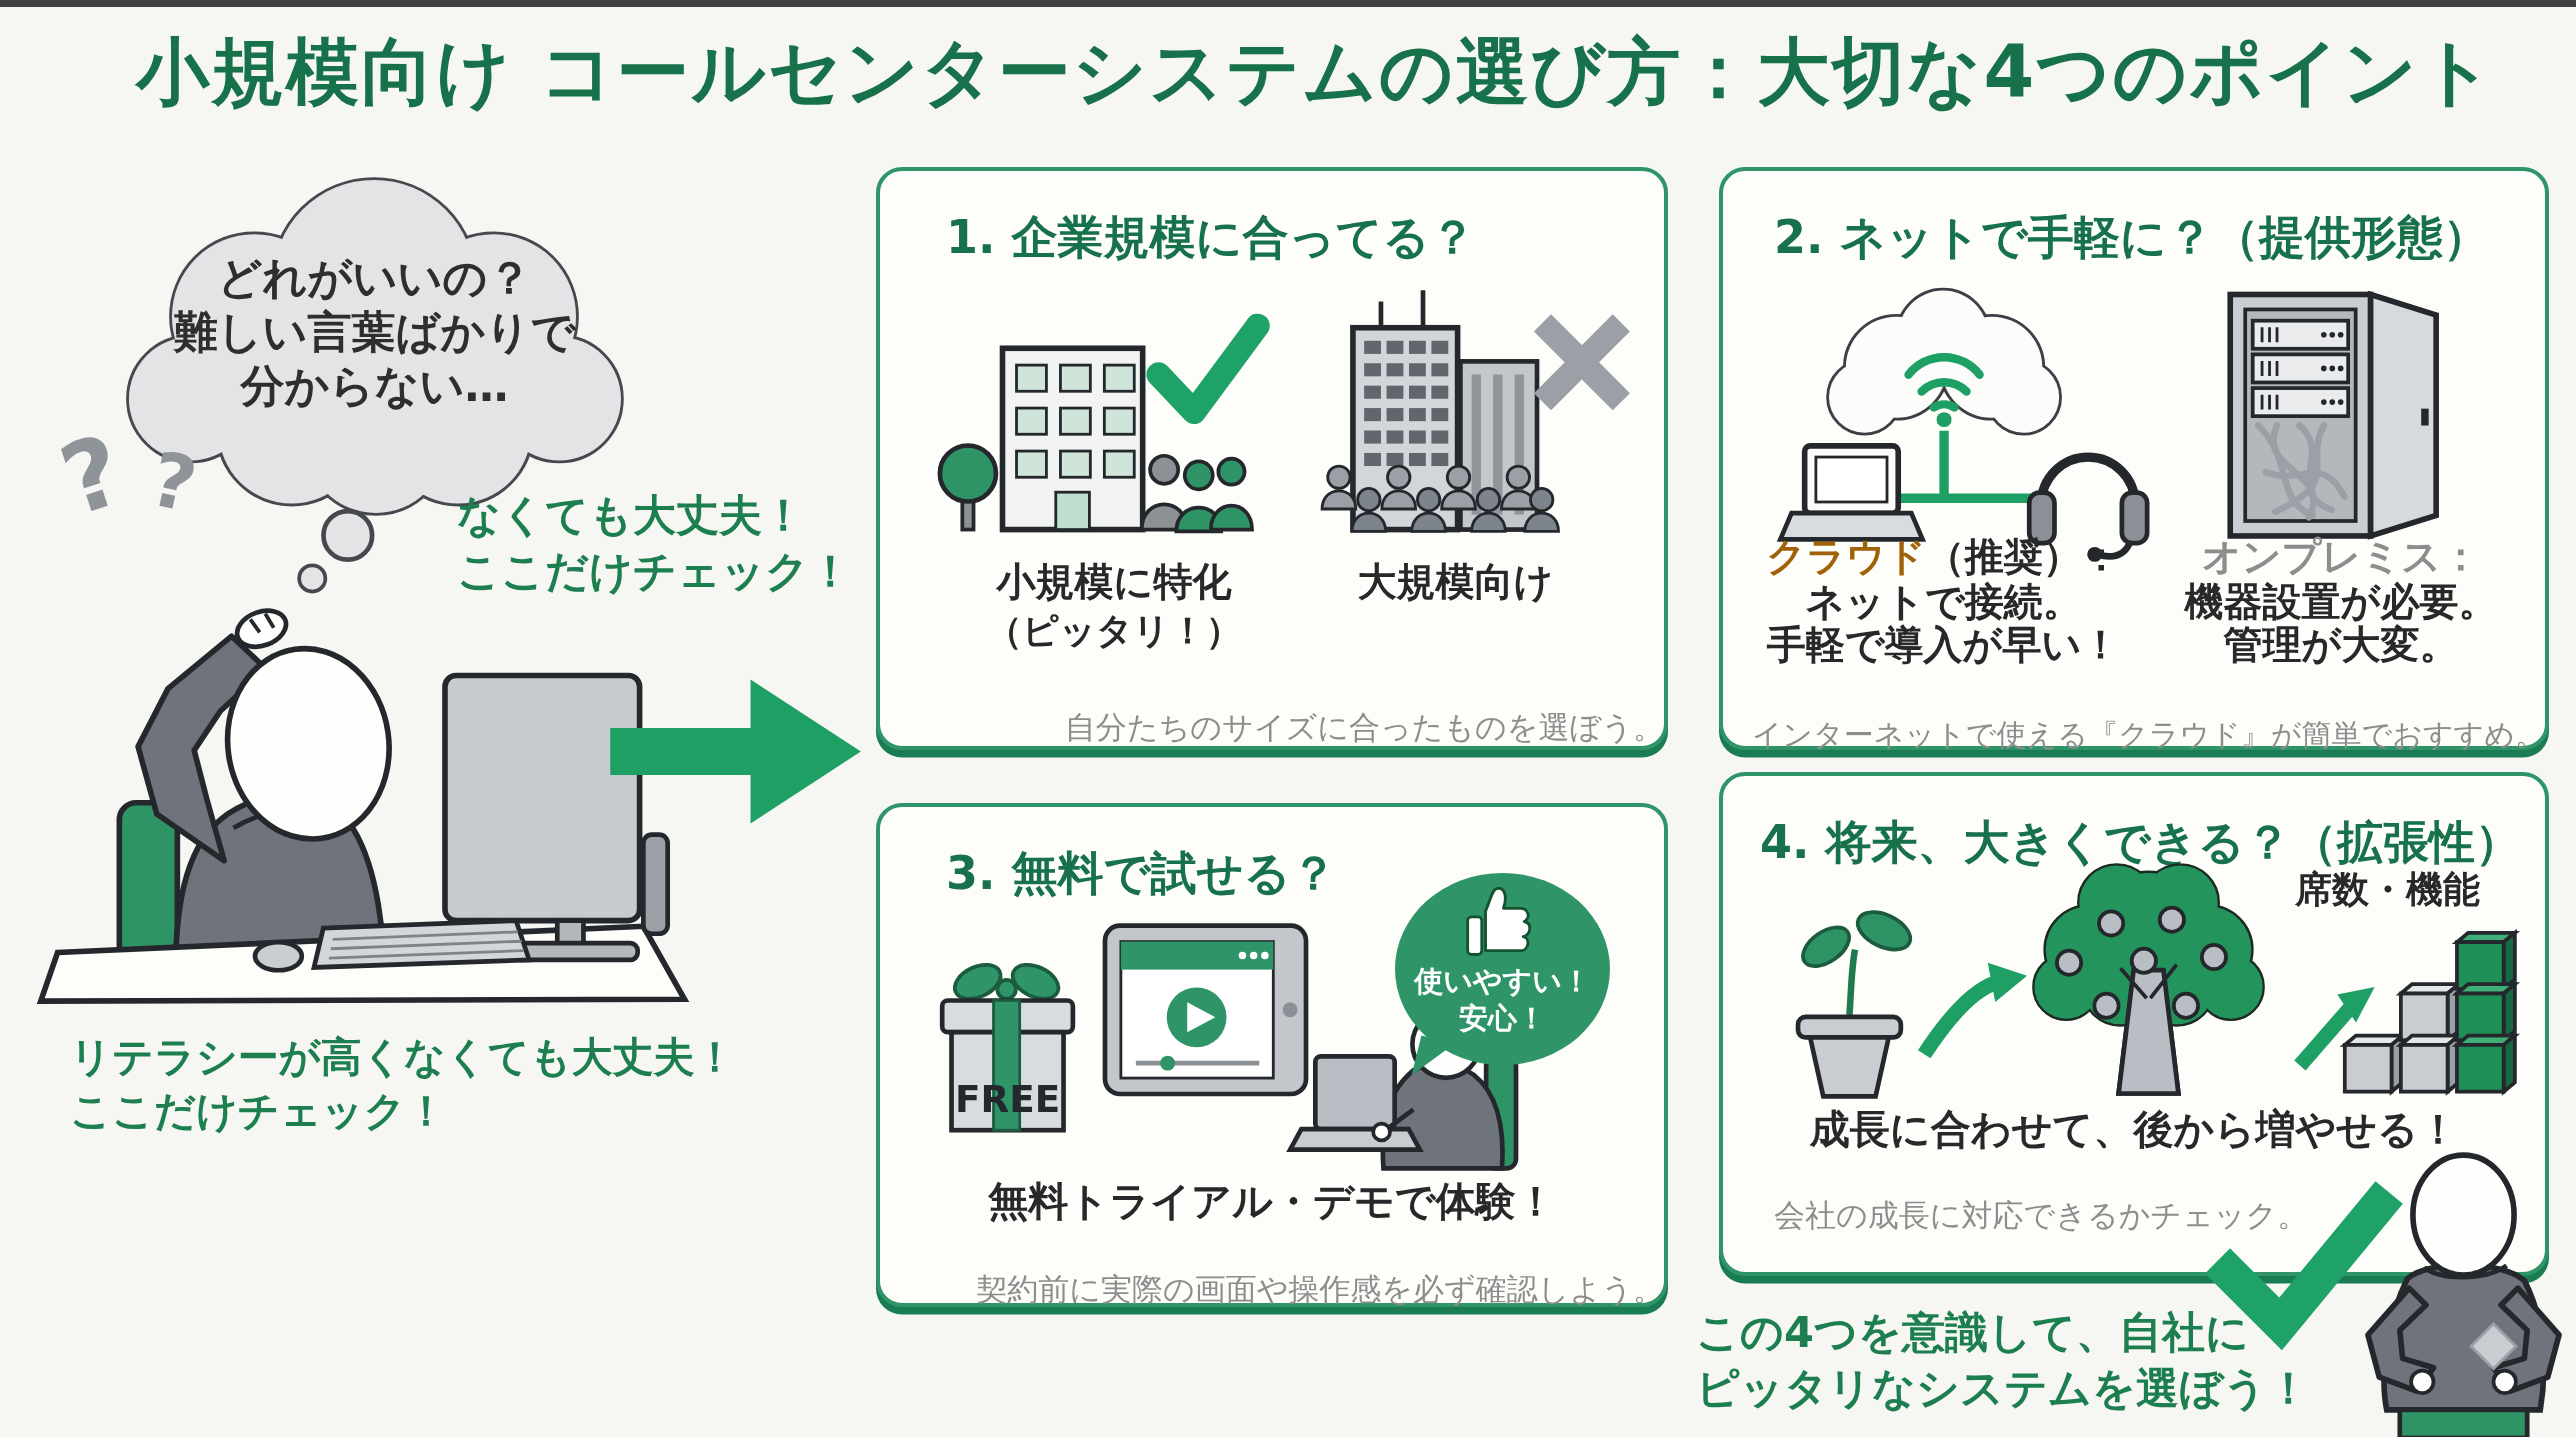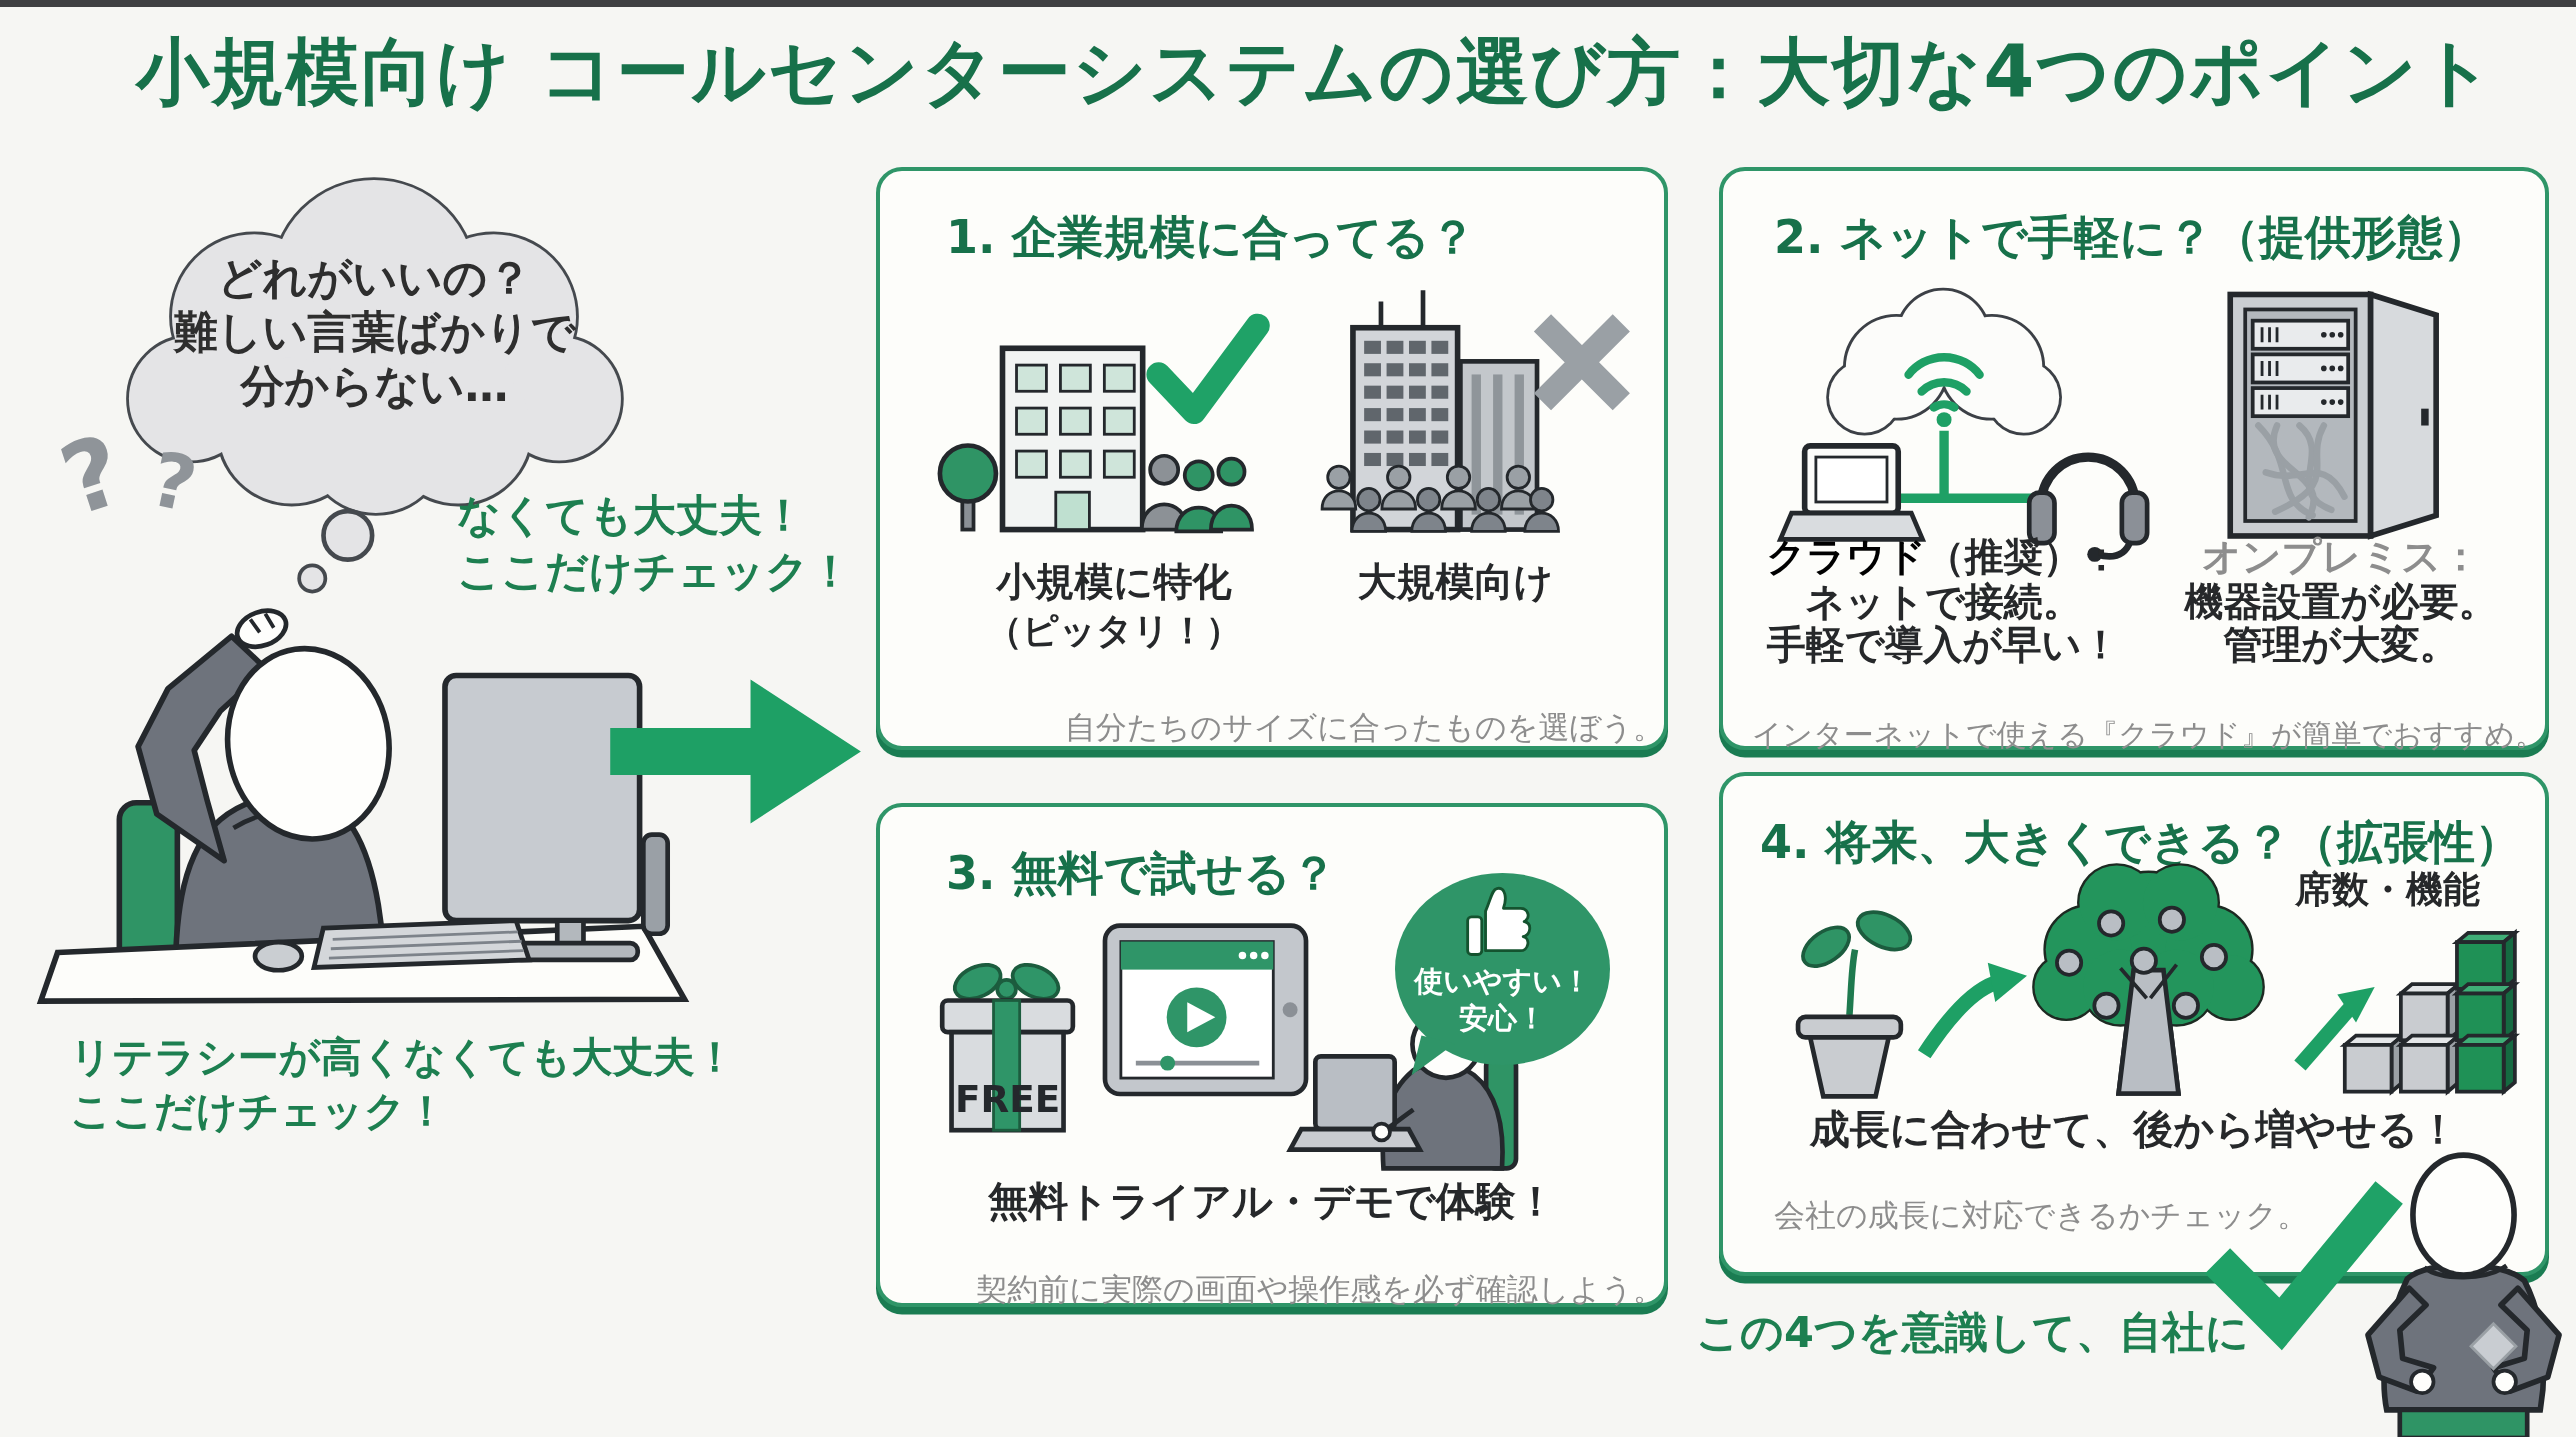--- a/index.html
+++ b/index.html
@@ -23,21 +23,21 @@
   .box{position:absolute;background:#fdfdfa;border:4.7px solid #2f9568;border-radius:26px;
        box-shadow:0 7.5px 0 #1a7c52;}
   .box1{left:876px;top:167px;width:784px;height:575px;}
   .box2{left:1719px;top:167px;width:822px;height:575px;}
   .box3{left:876px;top:803px;width:784px;height:496px;}
   .box4{left:1719px;top:772px;width:822px;height:496px;}
   .box-title{position:absolute;font-size:46px;font-weight:800;color:#17714a;white-space:nowrap;}
   .lbl{position:absolute;font-weight:800;color:#26282a;text-align:center;white-space:nowrap;}
   .foot{position:absolute;font-weight:400;color:#8d8d8d;text-align:right;white-space:nowrap;margin-top:31px;}
   .gray-lbl{color:#8d8d8d;}
-  .green-word{color:#000000;}
+  .green-word{color:#a16207;}
   
   .speech{position:absolute;left:515px;top:66px;width:215px;height:192px;background:#2f9568;
           border-radius:50%;}
   .speech:after{content:"";position:absolute;left:20.6px;bottom:-15px;width:0;height:0;
           border-top:41px solid #2f9568;border-right:34px solid transparent;transform:rotate(14deg);}
   .speech-text{position:absolute;left:0;top:90px;width:215px;text-align:center;color:#fff;
           font-size:29px;font-weight:800;line-height:37px;}
   svg{display:block;overflow:visible;}
 </style>
 </head>
@@ -388,20 +388,21 @@
         </g>
       </g>
     </svg>
     <div class="lbl" style="left:524px;top:89px;width:281px;font-size:37px">席数・機能</div>
     <div class="lbl" style="left:0;top:326px;width:100%;font-size:40px">成長に合わせて、後から増やせる！</div>
     <div class="foot" style="left:51px;top:388px;width:524px;font-size:31px">会社の成長に対応できるかチェック。</div>
   </div>
 
   <div class="abs conclusion">
     <div>この4つを意識して、自社に</div>
+    <div>ピッタリなシステムを選ぼう！</div>
   </div>
 
   <svg class="abs" style="left:2217px;top:1191px" width="173" height="150" viewBox="0 0 185 160">
     <polyline points="14,88 68,142 172,16" fill="none" stroke="#1fa267" stroke-width="38" stroke-linecap="square" stroke-linejoin="miter"></polyline>
   </svg>
 
   <svg class="abs" style="left:2351px;top:1157px" width="225" height="281" viewBox="0 0 240 300">
     <path d="M60,130 C40,170 30,230 38,270 L202,270 C210,222 205,170 185,132 C160,110 82,110 60,130 Z" fill="#6e737c" stroke="#24282c" stroke-width="6"></path>
     <polygon points="62,140 18,190 30,235 70,250 88,225 55,215 52,185 80,158" fill="#6e737c" stroke="#24282c" stroke-width="6" stroke-linejoin="round"></polygon>
     <polygon points="178,140 222,190 210,235 170,250 152,225 185,215 188,185 160,158" fill="#6e737c" stroke="#24282c" stroke-width="6" stroke-linejoin="round"></polygon>

